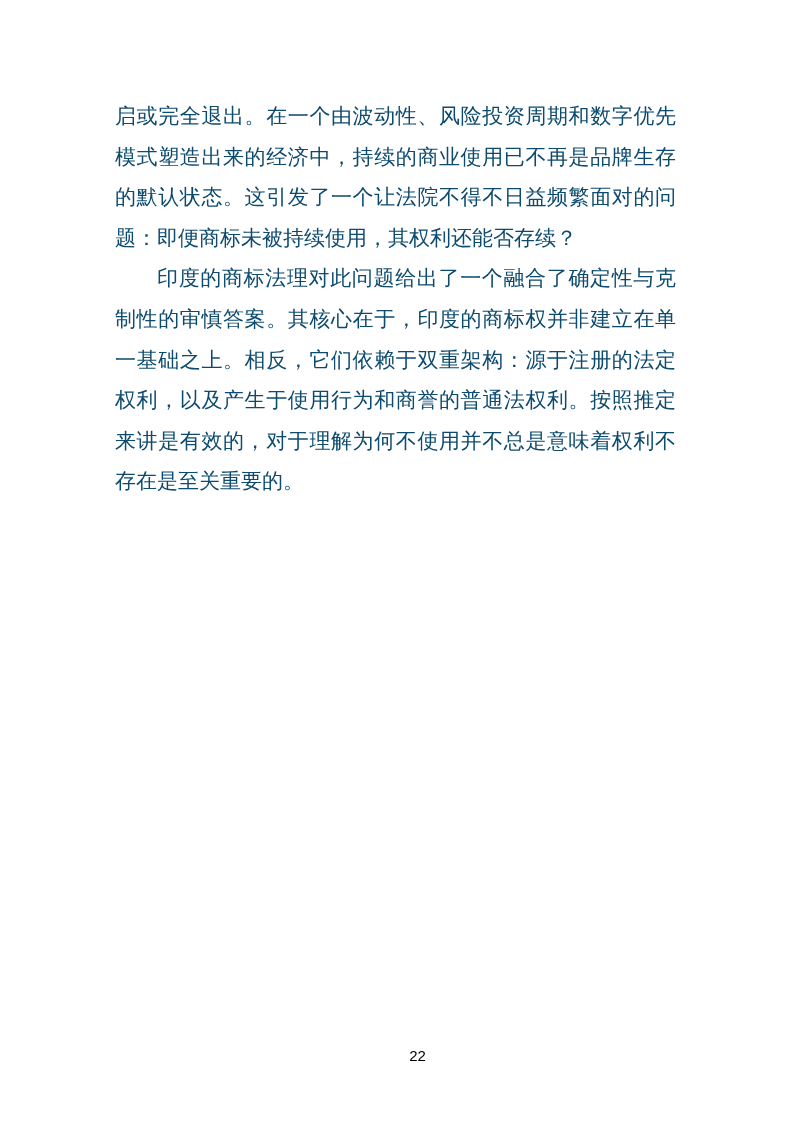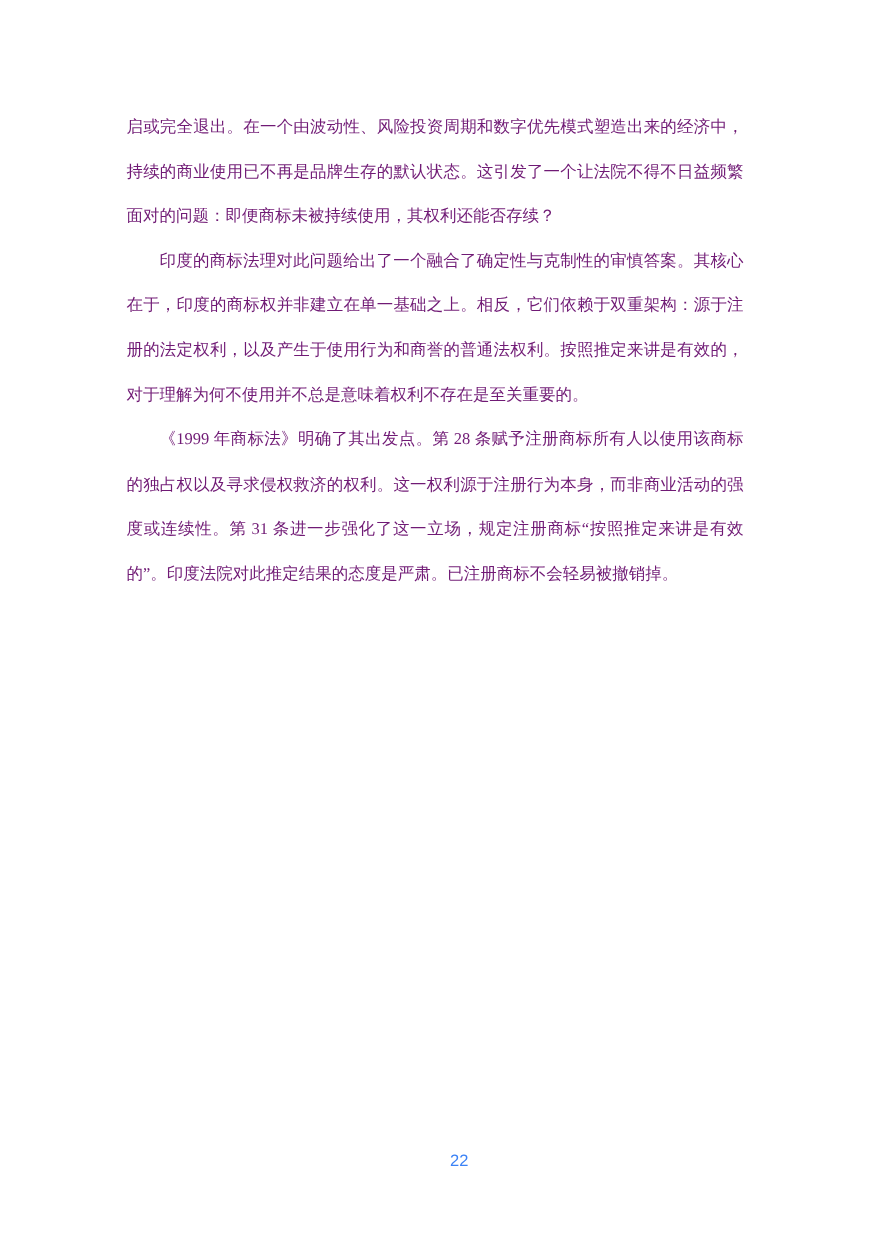--- a/index.html
+++ b/index.html
@@ -13,23 +13,23 @@
     height: 1122px;
     background: #ffffff;
     overflow: hidden;
   }
   .body-text {
     position: absolute;
     left: 115px;
     top: 96px;
     width: 561px;
     font-family: "Liberation Serif", "DejaVu Serif", serif;
-    font-size: 15px;
+    font-size: 21px;
     line-height: 40.6px;
-    color: #701a75;
+    color: #0c4a6e;
     text-align: justify;
     text-justify: inter-character;
   }
   .body-text p {
     margin: 0;
     padding: 0;
     text-indent: 2em;
     word-break: normal;
     overflow-wrap: break-word;
   }
@@ -42,29 +42,28 @@
     top: 1046px;
     width: 100%;
     text-align: center;
   }
   .page-number {
     display: inline-block;
     transform: translateX(21px);
     font-family: "Liberation Sans", "DejaVu Sans", sans-serif;
     font-size: 15px;
     line-height: 20px;
-    color: #3b82f6;
+    color: #000000;
   }
 </style>
 </head>
 <body>
 
 <div class="page">
   <main class="body-text">
     <p class="no-indent">启或完全退出。在一个由波动性、风险投资周期和数字优先模式塑造出来的经济中，持续的商业使用已不再是品牌生存的默认状态。这引发了一个让法院不得不日益频繁面对的问题：即便商标未被持续使用，其权利还能否存续？</p>
     <p>印度的商标法理对此问题给出了一个融合了确定性与克制性的审慎答案。其核心在于，印度的商标权并非建立在单一基础之上。相反，它们依赖于双重架构：源于注册的法定权利，以及产生于使用行为和商誉的普通法权利。按照推定来讲是有效的，对于理解为何不使用并不总是意味着权利不存在是至关重要的。</p>
-    <p>《1999 年商标法》明确了其出发点。第 28 条赋予注册商标所有人以使用该商标的独占权以及寻求侵权救济的权利。这一权利源于注册行为本身，而非商业活动的强度或连续性。第 31 条进一步强化了这一立场，规定注册商标“按照推定来讲是有效的”。印度法院对此推定结果的态度是严肃。已注册商标不会轻易被撤销掉。</p>
   </main>
 
   <footer class="page-footer">
     <span class="page-number">22</span>
   </footer>
 </div>
 
 </body></html>

